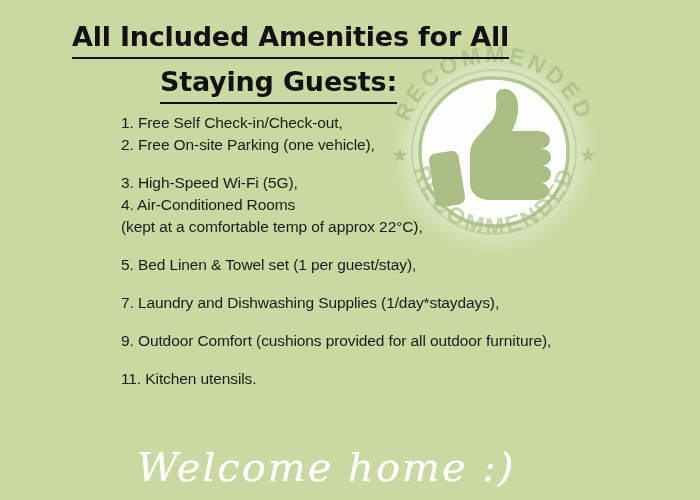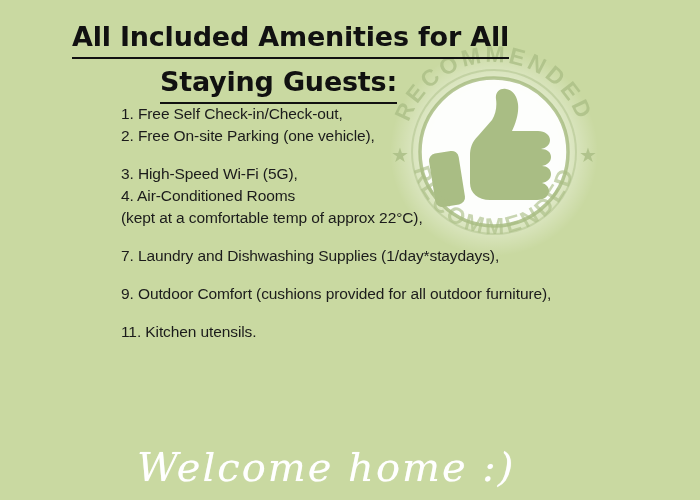--- a/index.html
+++ b/index.html
@@ -57,21 +57,21 @@
     padding-bottom: 1px;
     white-space: nowrap;
   }
   .title-line.l1 { margin-left: -6px; }
   .title-line.l2 { margin-top: 4px; margin-left: -30px; }
 
   
   #amenities-list {
     position: absolute;
     left: 121px;
-    top: 103px;
+    top: 112px;
     z-index: 3;
   }
   .amenity-line {
     font-family: "Liberation Sans", sans-serif;
     font-size: 15.5px;
     line-height: 22px;
     color: #1b1b1b;
     white-space: nowrap;
     letter-spacing: -0.1px;
   }
@@ -159,20 +159,21 @@
     <br>
     <div class="title-line l2">Staying Guests:</div>
   </div>
 
   <div id="amenities-list">
       <div class="amenity-line">1. Free Self Check-in/Check-out,</div>
       <div class="amenity-line">2. Free On-site Parking (one vehicle),</div>
       <div class="amenity-line spacer-before">3. High-Speed Wi-Fi (5G),</div>
       <div class="amenity-line">4. Air-Conditioned Rooms</div>
       <div class="amenity-line">(kept at a comfortable temp of approx 22°C),</div>
+      <div class="amenity-line spacer-before">5. Bed Linen &amp; Towel set (1 per guest/stay),</div>
       <div class="amenity-line spacer-before">7. Laundry and Dishwashing Supplies (1/day*staydays),</div>
       <div class="amenity-line spacer-before">9. Outdoor Comfort (cushions provided for all outdoor furniture),</div>
       <div class="amenity-line spacer-before">11. Kitchen utensils.</div>
     </div>
 
   <div id="welcome-script">Welcome home :)</div>
 
 </div>
 
 </body></html>

